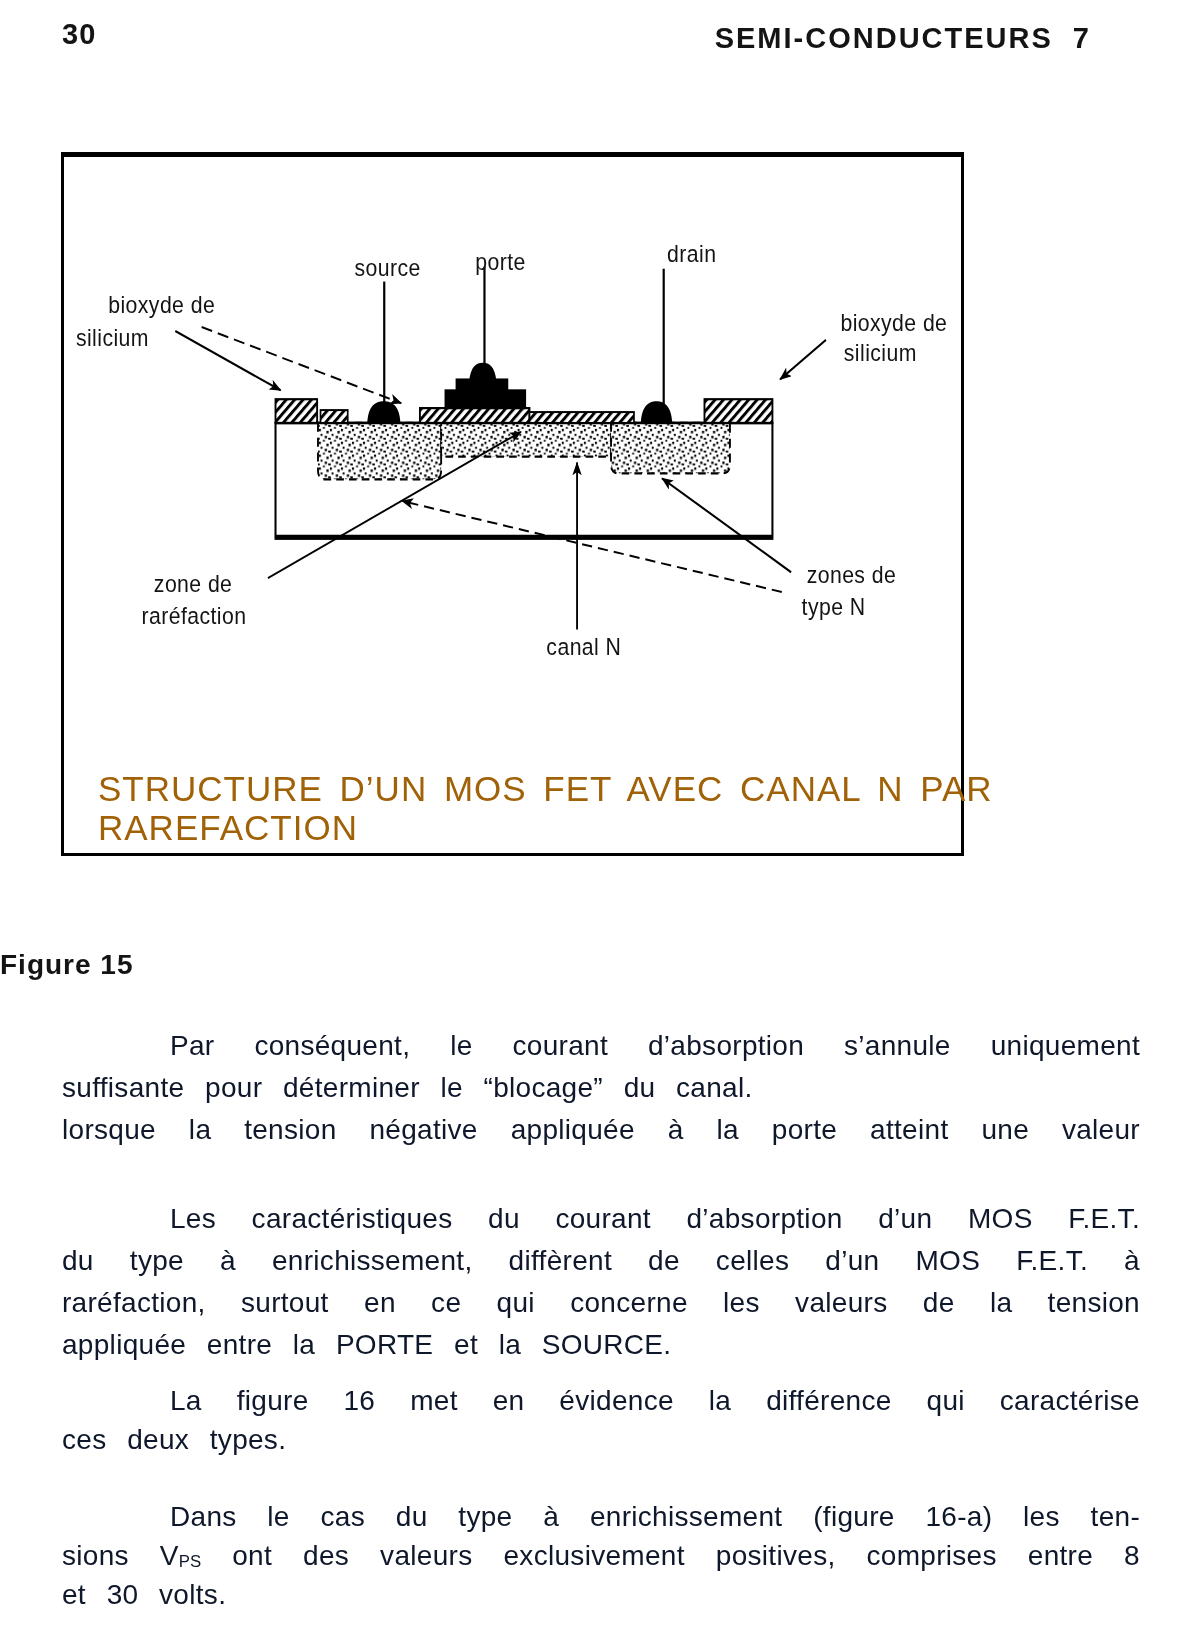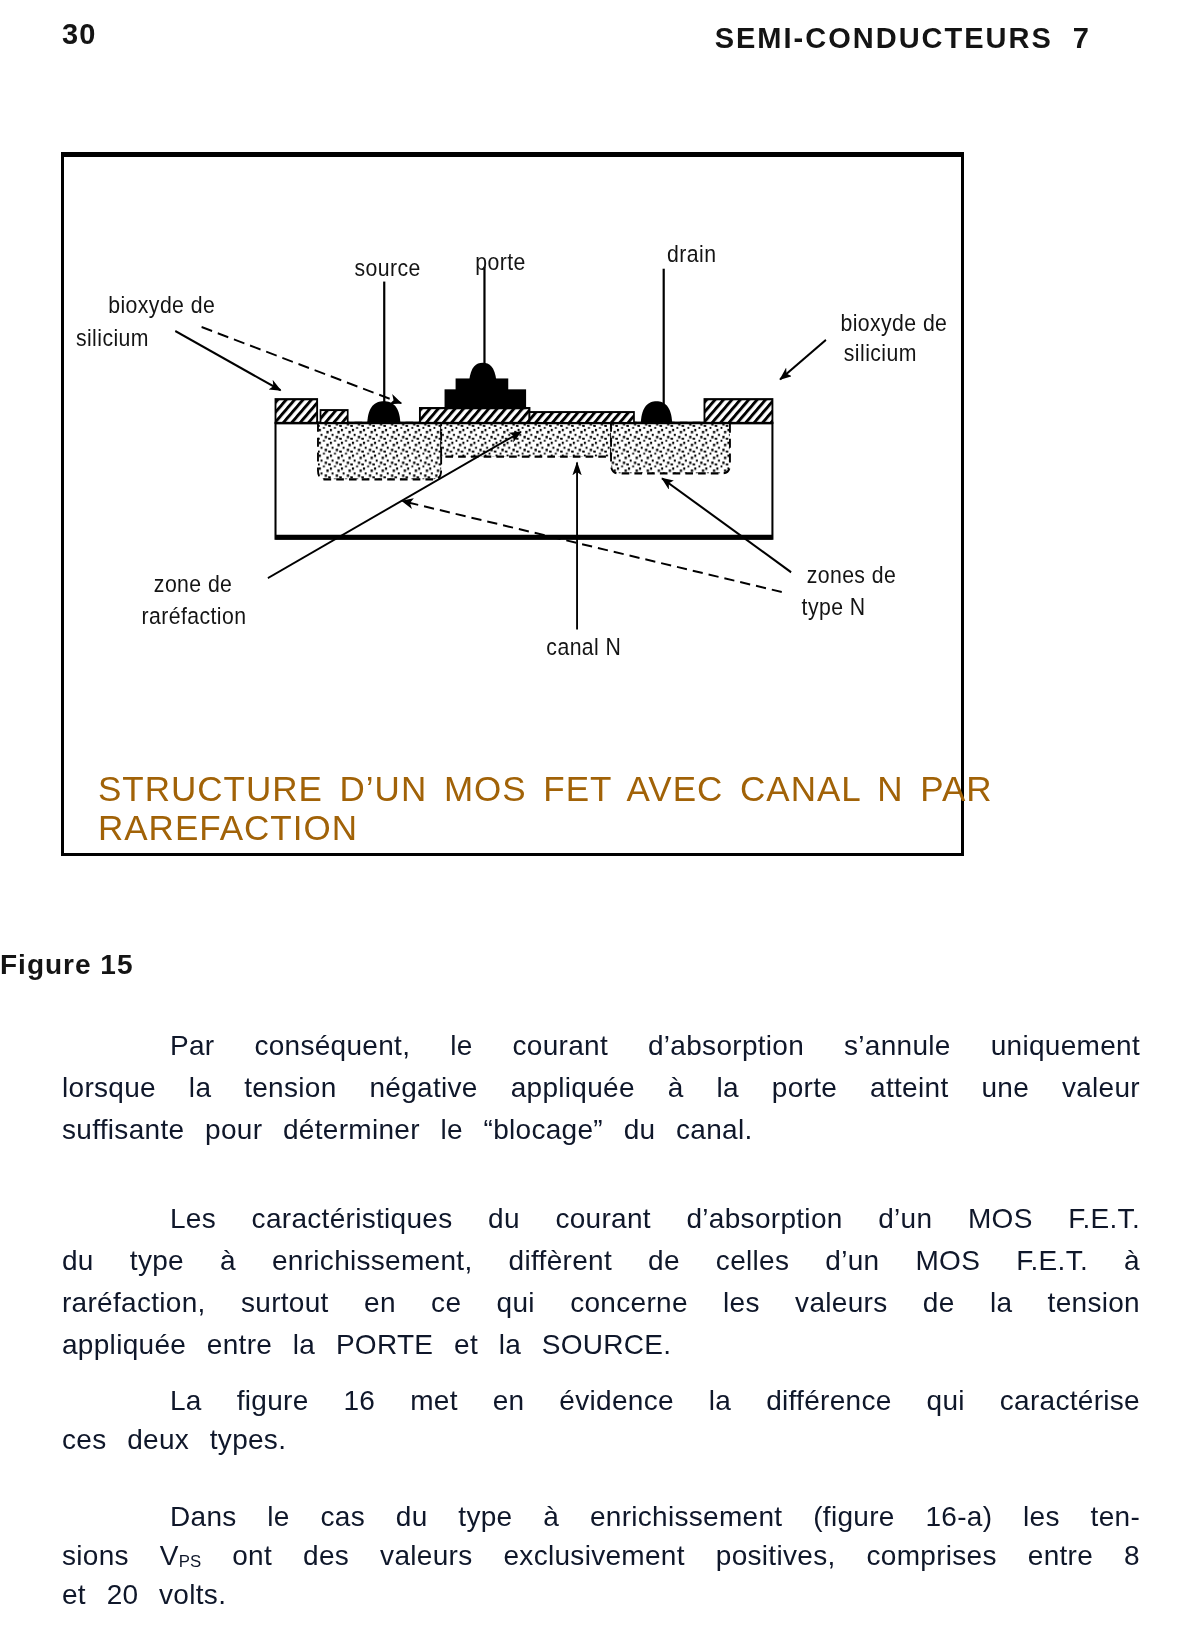--- a/index.html
+++ b/index.html
@@ -138,35 +138,35 @@
     </svg>
 
     <div class="fig-caption l1">STRUCTURE D’UN MOS FET AVEC CANAL N PAR</div>
     <div class="fig-caption l2">RAREFACTION</div>
   </div>
 
   <div class="fig-title">Figure 15</div>
 
   <div class="para" style="top:1025px;">
     <div class="line jline ind">Par conséquent, le courant d’absorption s’annule uniquement</div>
+    <div class="line last">suffisante pour déterminer le “blocage” du canal.</div>
     <div class="line jline">lorsque la tension négative appliquée à la porte atteint une valeur</div>
-    <div class="line last">suffisante pour déterminer le “blocage” du canal.</div>
   </div>
 
   <div class="para" style="top:1198px;">
     <div class="line jline ind">Les caractéristiques du courant d’absorption d’un MOS F.E.T.</div>
     <div class="line jline">du type à enrichissement, diffèrent de celles d’un MOS F.E.T. à</div>
     <div class="line jline">raréfaction, surtout en ce qui concerne les valeurs de la tension</div>
     <div class="line last">appliquée entre la PORTE et la SOURCE.</div>
   </div>
 
   <div class="para p34" style="top:1381px;">
     <div class="line jline ind">La figure 16 met en évidence la différence qui caractérise</div>
     <div class="line last">ces deux types.</div>
   </div>
 
   <div class="para p34" style="top:1497px;">
     <div class="line jline ind">Dans le cas du type à enrichissement (figure 16-a) les ten-</div>
     <div class="line jline"><span>sions V</span><span class="vsub">PS</span> <span>ont des valeurs exclusivement positives, comprises entre 8</span></div>
-    <div class="line last">et 20 volts.</div>
+    <div class="line last">et 30 volts.</div>
   </div>
 
 </div>
 
 </body></html>

